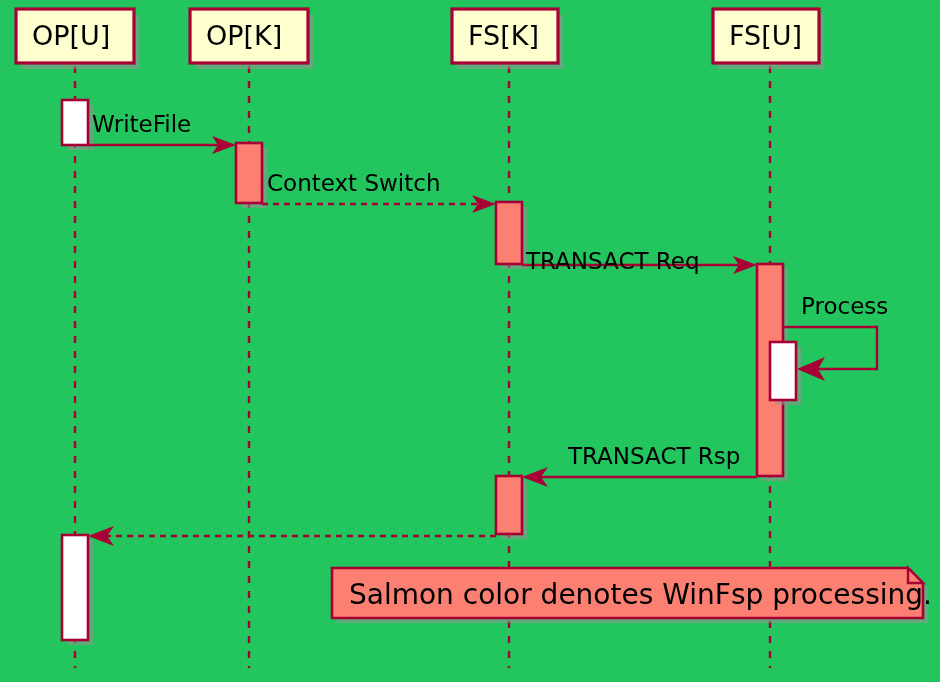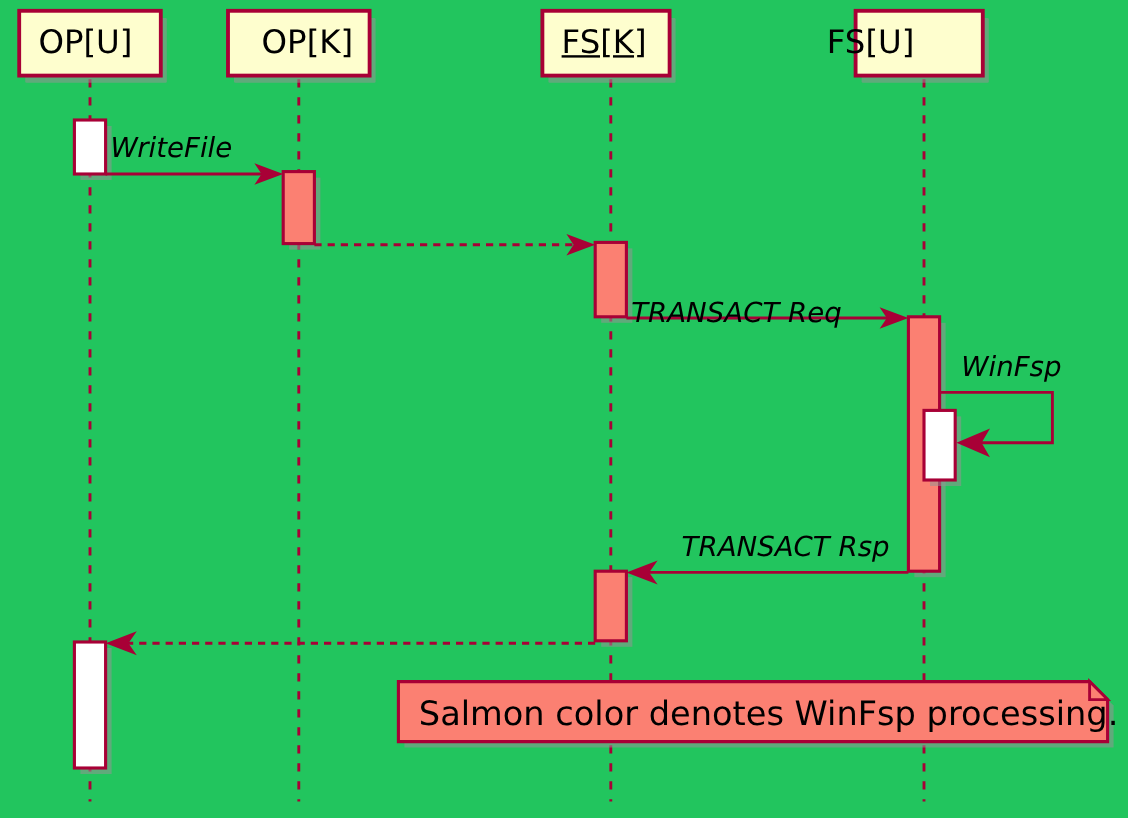--- a/index.html
+++ b/index.html
@@ -82,21 +82,20 @@
     white-space: nowrap;
     line-height: 1;
     user-select: none;
   }
   .participant-label {
     font-size: 27px;
     letter-spacing: 0px;
   }
   .message-label {
     font-size: 23px;
-    font-style: italic;
   }
   .note-label {
     font-size: 28px;
   }
 </style>
 </head>
 <body>
 
 <div id="canvas">
 
@@ -171,24 +170,25 @@
 
     <g>
       <path class="shadow" d="M 337 573 L 913 573 L 928 588 L 928 623 L 337 623 Z"></path>
       <path class="note-box" d="M 332 568 L 908 568 L 923 583 L 923 618 L 332 618 Z"></path>
       <path class="note-fold" d="M 908 568 L 908 583 L 923 583 Z"></path>
     </g>
 
   </svg>
 
   <div class="txt participant-label" style="left:32px; top:22px;">OP[U]</div>
-  <div class="txt participant-label" style="left:206px; top:22px;margin-left:12px;">OP[K]</div>
-  <div class="txt participant-label" style="left:468px; top:22px;text-decoration:underline;">FS[K]</div>
-  <div class="txt participant-label" style="left:689px; top:22px;">FS[U]</div>
+  <div class="txt participant-label" style="left:206px; top:22px;">OP[K]</div>
+  <div class="txt participant-label" style="left:468px; top:22px;">FS[K]</div>
+  <div class="txt participant-label" style="left:729px; top:22px;">FS[U]</div>
 
   <div class="txt message-label" style="left:92px; top:113px;">WriteFile</div>
+  <div class="txt message-label" style="left:267px; top:172px;">Context Switch</div>
   <div class="txt message-label" style="left:526px; top:250px;">TRANSACT Req</div>
-  <div class="txt message-label" style="left:801px; top:295px;">WinFsp</div>
+  <div class="txt message-label" style="left:801px; top:295px;">Process</div>
   <div class="txt message-label" style="left:568px; top:445px;">TRANSACT Rsp</div>
 
   <div class="txt note-label" style="left:349px; top:581px;">Salmon color denotes WinFsp processing.</div>
 
 </div>
 
 </body></html>

